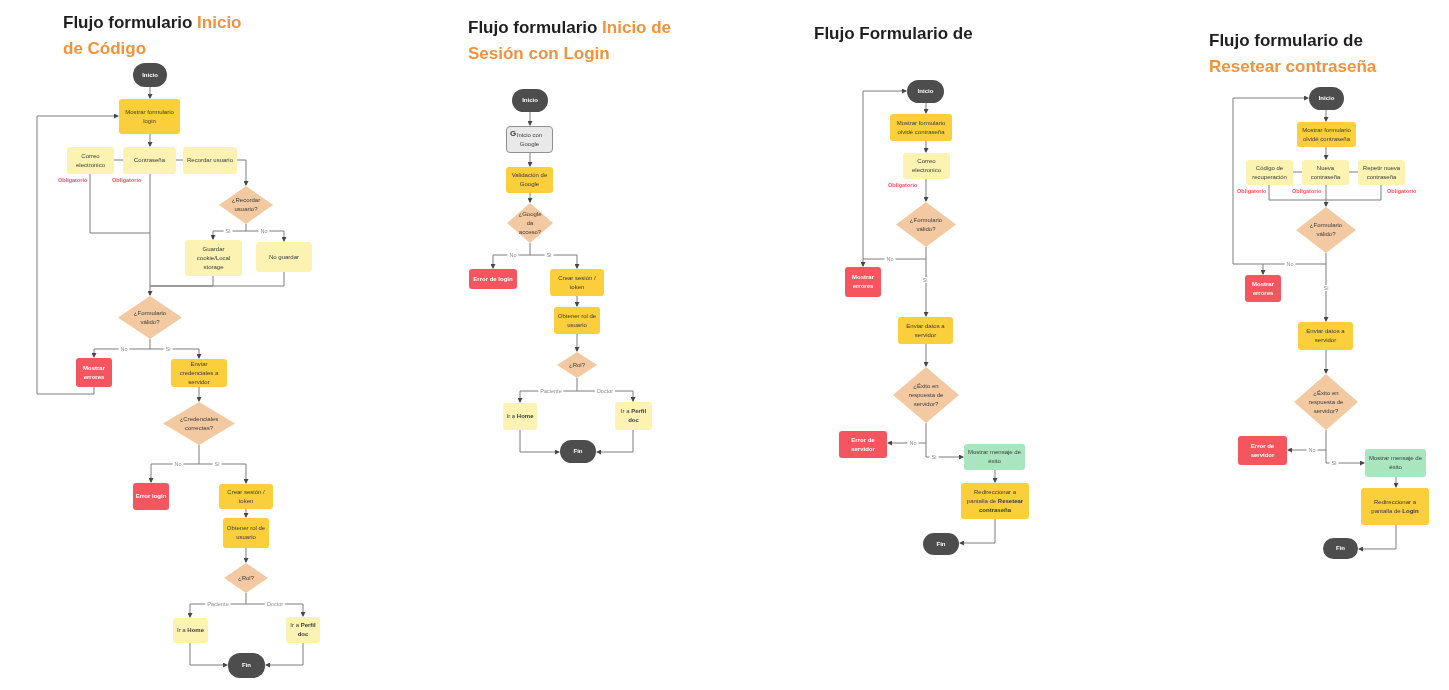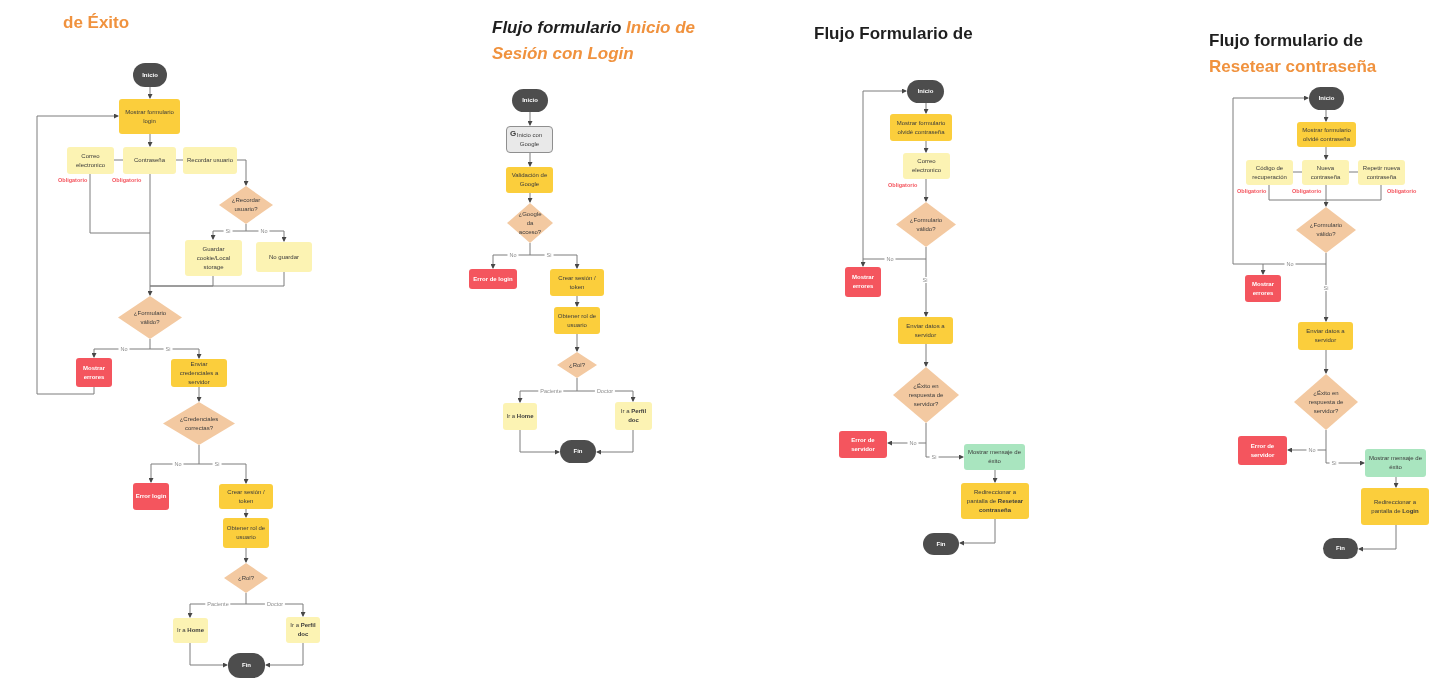--- a/index.html
+++ b/index.html
@@ -97,21 +97,22 @@
     <polyline points="1326,253 1326,321" marker-end="url(#ah)"></polyline>
     <polyline points="1326,350 1326,373" marker-end="url(#ah)"></polyline>
     <polyline points="1326,450 1288,450" marker-end="url(#ah)"></polyline>
     <polyline points="1326,430 1326,463 1364,463" marker-end="url(#ah)"></polyline>
     <polyline points="1396,477 1396,487" marker-end="url(#ah)"></polyline>
     <polyline points="1396,525 1396,549 1359,549" marker-end="url(#ah)"></polyline>
   </svg>
 
   <div>
     <div class="title" style="left:63px;top:10px;">
-      <div><span class="tb"></span><span class="to">de Éxito</span></div>
+      <div><span class="tb">Flujo formulario </span><span class="to">Inicio</span></div>
+      <div><span class="tb"></span><span class="to">de Código</span></div>
     </div>
     <div class="n pill" style="left:133px;top:63px;width:34px;height:24px;">Inicio</div>
     <div class="n proc" style="left:119px;top:99px;width:61px;height:35px;">Mostrar formulario login</div>
     <div class="n field" style="left:67px;top:147px;width:47px;height:27px;">Correo electronico</div>
     <div class="n field" style="left:123px;top:147px;width:53px;height:27px;">Contraseña</div>
     <div class="n field" style="left:183px;top:147px;width:54px;height:27px;">Recordar usuario</div>
     <div class="oblig" style="left:58px;top:177px;">Obligatorio</div>
     <div class="oblig" style="left:112px;top:177px;">Obligatorio</div>
     <div class="n diamond" style="left:219px;top:186px;width:54px;height:38px;">¿Recordar usuario?</div>
     <div class="edge" style="left:228px;top:231px;">Si</div>
@@ -135,21 +136,21 @@
     <div class="n field" style="left:173px;top:618px;width:35px;height:25px;">
         <span><span>Ir a </span><span class="b">Home</span></span>
       </div>
     <div class="n field" style="left:286px;top:617px;width:34px;height:26px;">
         <span><span>Ir a </span><span class="b">Perfil doc</span></span>
       </div>
     <div class="n pill" style="left:228px;top:653px;width:37px;height:25px;">Fin</div>
   </div>
 
   <div>
-    <div class="title" style="left:492px;top:15px;font-style:italic;">
+    <div class="title" style="left:468px;top:15px;">
       <div><span class="tb">Flujo formulario </span><span class="to">Inicio de</span></div>
       <div><span class="tb"></span><span class="to">Sesión con Login</span></div>
     </div>
     <div class="n pill" style="left:512px;top:89px;width:36px;height:23px;">Inicio</div>
     <div class="n gbox" style="left:506px;top:126px;width:47px;height:27px;">
       <span class="gicon">G</span>
       <span>Inicio con Google</span>
     </div>
     <div class="n proc" style="left:506px;top:167px;width:47px;height:26px;">Validación de Google</div>
     <div class="n diamond" style="left:507px;top:203px;width:46px;height:40px;">¿Google da acceso?</div>

